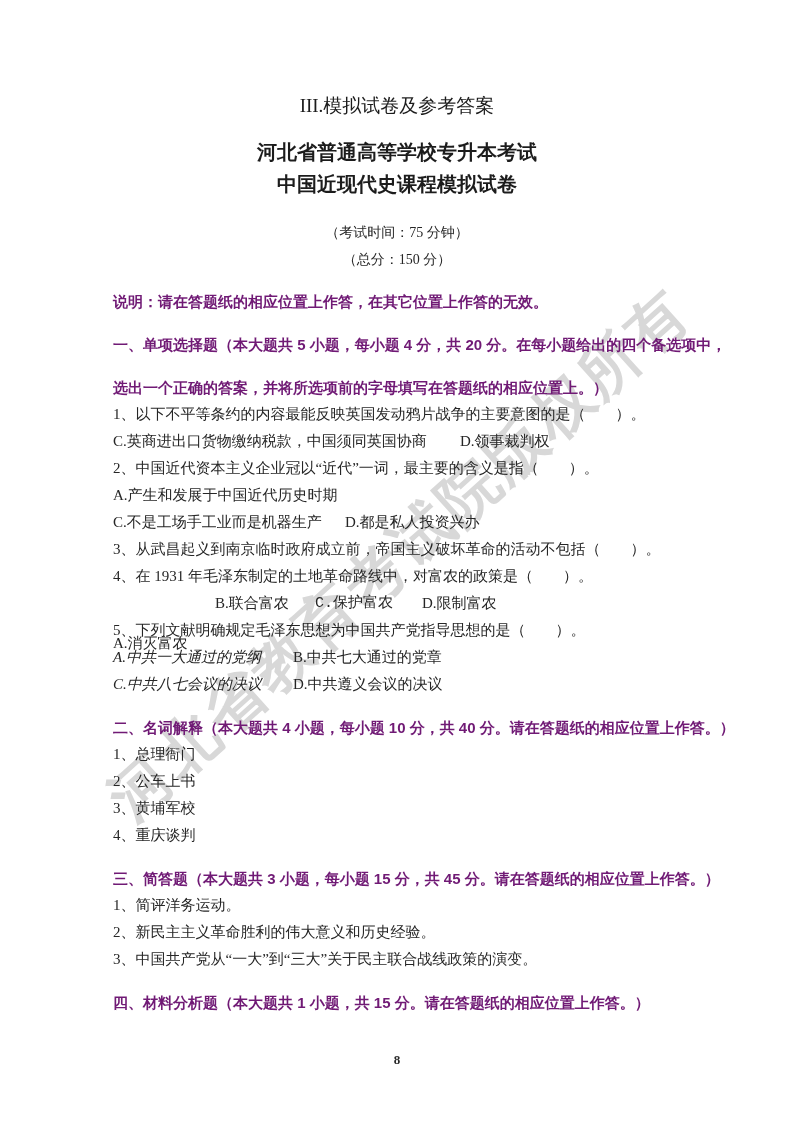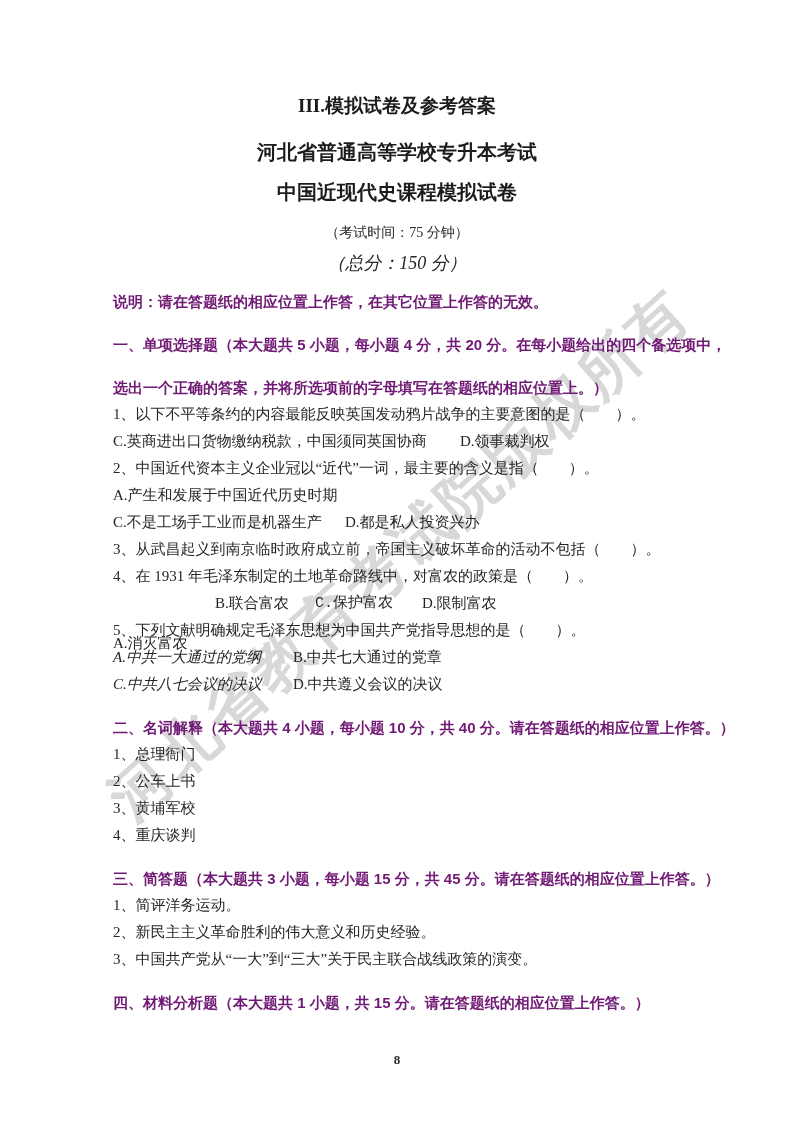--- a/index.html
+++ b/index.html
@@ -32,25 +32,25 @@
     user-select: none;
   }
   
   .hline {
     position: absolute;
     left: 0;
     width: 794px;
     text-align: center;
     z-index: 1;
   }
-  .title1 { top: 93px;  font-size: 19px; font-weight: bold; font-family: "Liberation Serif", "DejaVu Serif", serif; color: #1c1c1c; }
+  .title1 { top: 93px;  font-size: 19px; font-weight: normal; font-family: "Liberation Serif", "DejaVu Serif", serif; color: #1c1c1c; }
   .title2 { top: 139px; font-size: 20px; font-weight: bold; font-family: "Liberation Sans", "DejaVu Sans", sans-serif; color: #1c1c1c; }
-  .title3 { top: 179px; font-size: 20px; font-weight: bold; font-family: Liberation Mono, monospace; color: #1c1c1c; }
+  .title3 { top: 171px; font-size: 20px; font-weight: bold; font-family: Liberation Mono, monospace; color: #1c1c1c; }
   .meta1  { top: 224px; font-size: 14px; }
-  .meta2  { top: 251px; font-size: 18px; font-style: italic; }
+  .meta2  { top: 251px; font-size: 14px; }
   
   .body {
     position: absolute;
     left: 113px;
     top: 272px;
     width: 570px;
     z-index: 1;
   }
   .line {
     height: 27px;

